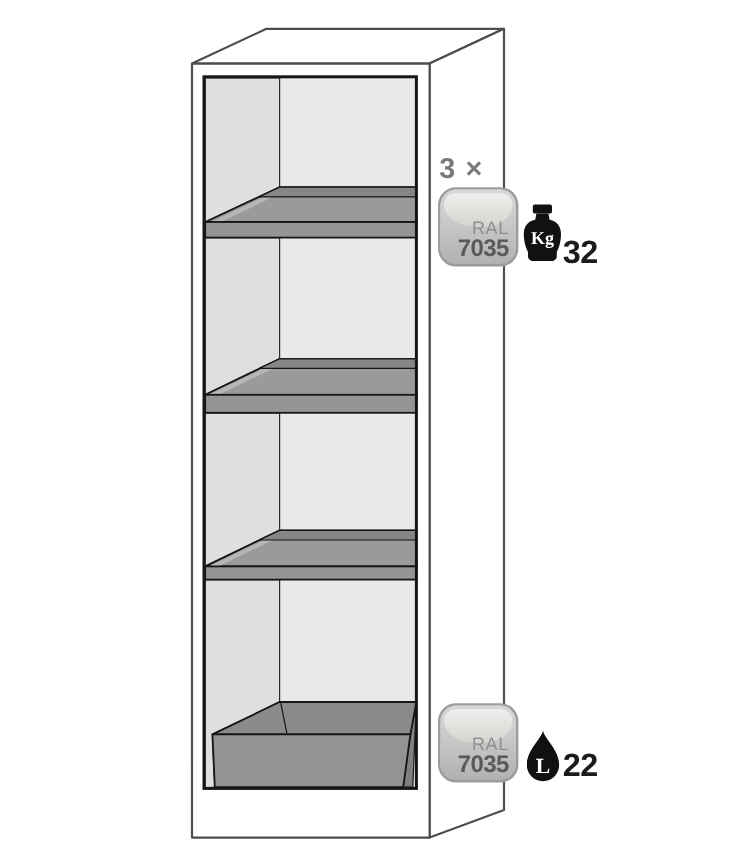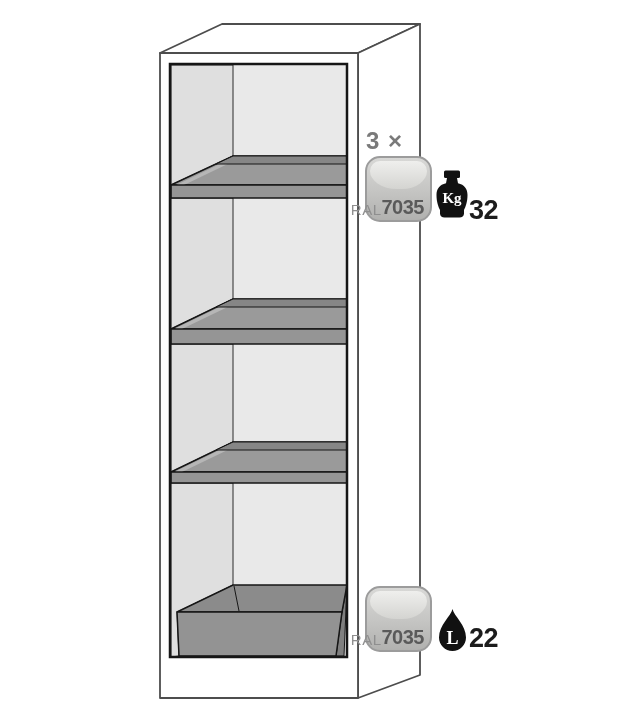--- a/index.html
+++ b/index.html
@@ -11,21 +11,21 @@
   .abs{position:absolute;}
   .count-label{
     left:366px;top:127px;width:44px;
     font-weight:bold;font-size:24px;color:#7a7a7a;letter-spacing:1px;
     white-space:nowrap;
   }
   .ral-badge{
     width:67px;height:66px;box-sizing:border-box;
     border:2.5px solid #9c9c9c;border-radius:15px;
     background:linear-gradient(180deg,#d8d8d6 0%,#c7c7c5 48%,#b1b1af 100%);
-    display:flex;flex-direction:row;justify-content:flex-end;align-items:flex-end;
+    display:flex;flex-direction:column;justify-content:flex-end;align-items:flex-end;
     padding:0 6px 3px 0;
   }
   .ral-badge .gloss{
     position:absolute;left:3px;right:3px;top:2.5px;height:46%;
     border-radius:11px 11px 48% 52% / 11px 11px 70% 70%;
     background:linear-gradient(180deg,#efefed 0%,#d4d4d1 100%);
   }
   .ral-badge{position:absolute;}
   .ral-prefix{position:relative;font-size:15px;line-height:14px;color:#8f8f8f;letter-spacing:0.5px;}
   .ral-code{position:relative;font-weight:bold;font-size:20px;line-height:19px;color:#5a5a5a;letter-spacing:-0.5px;}

